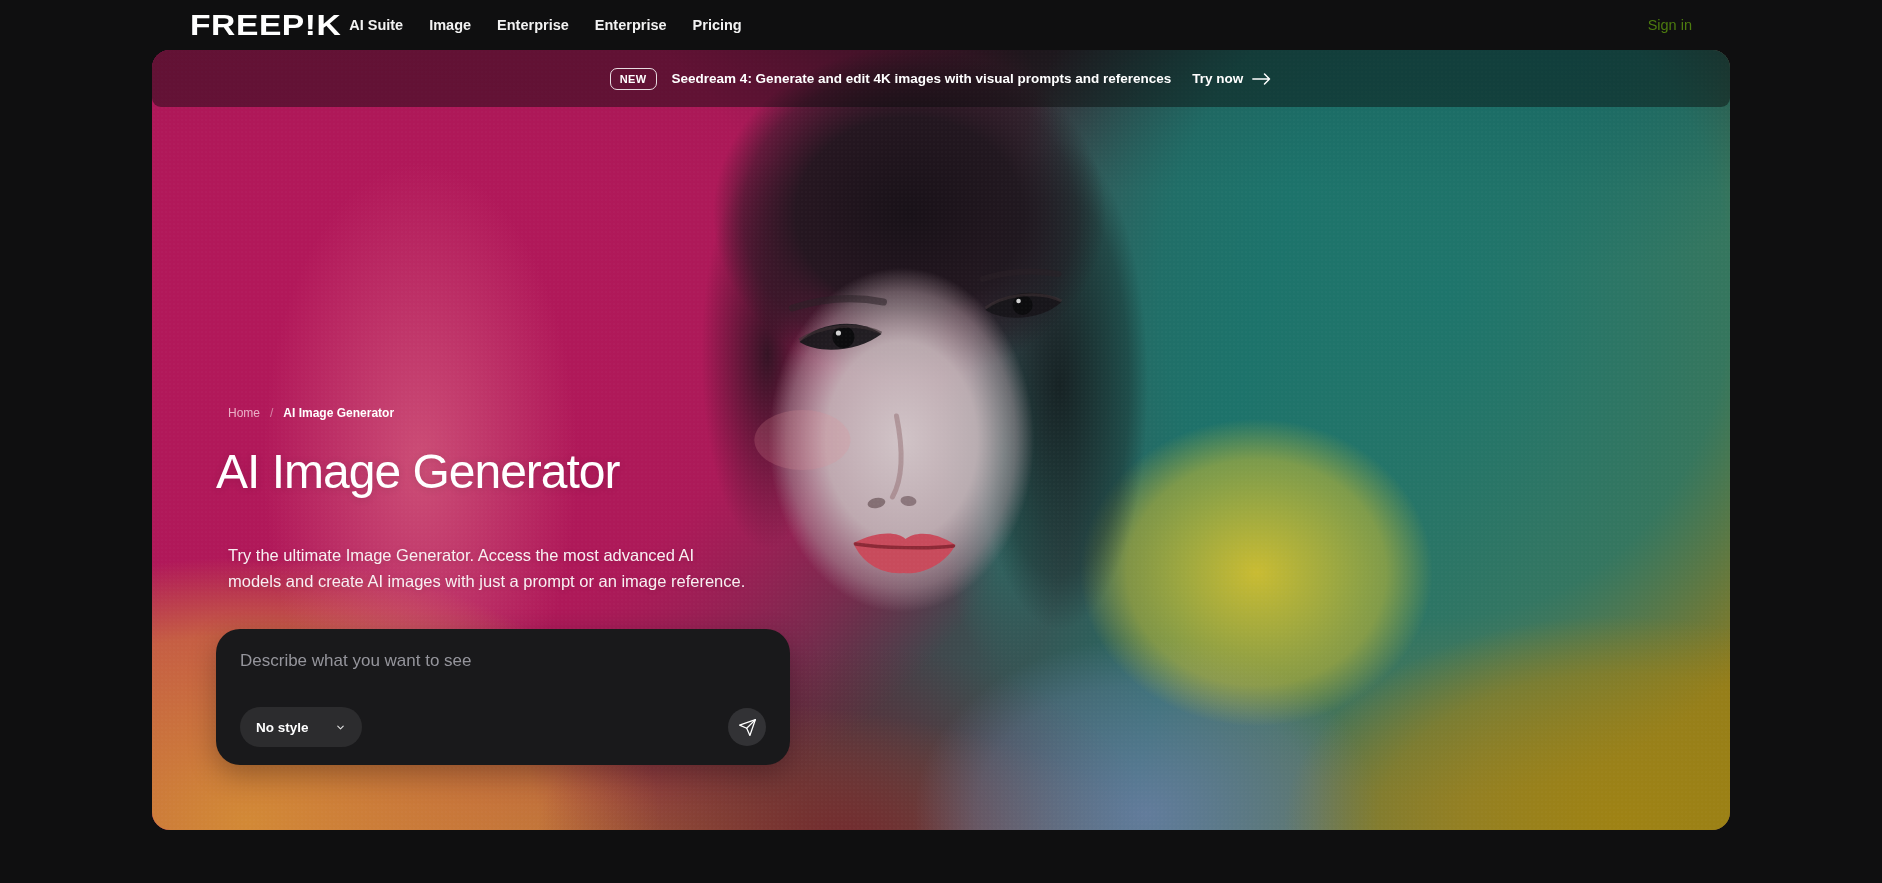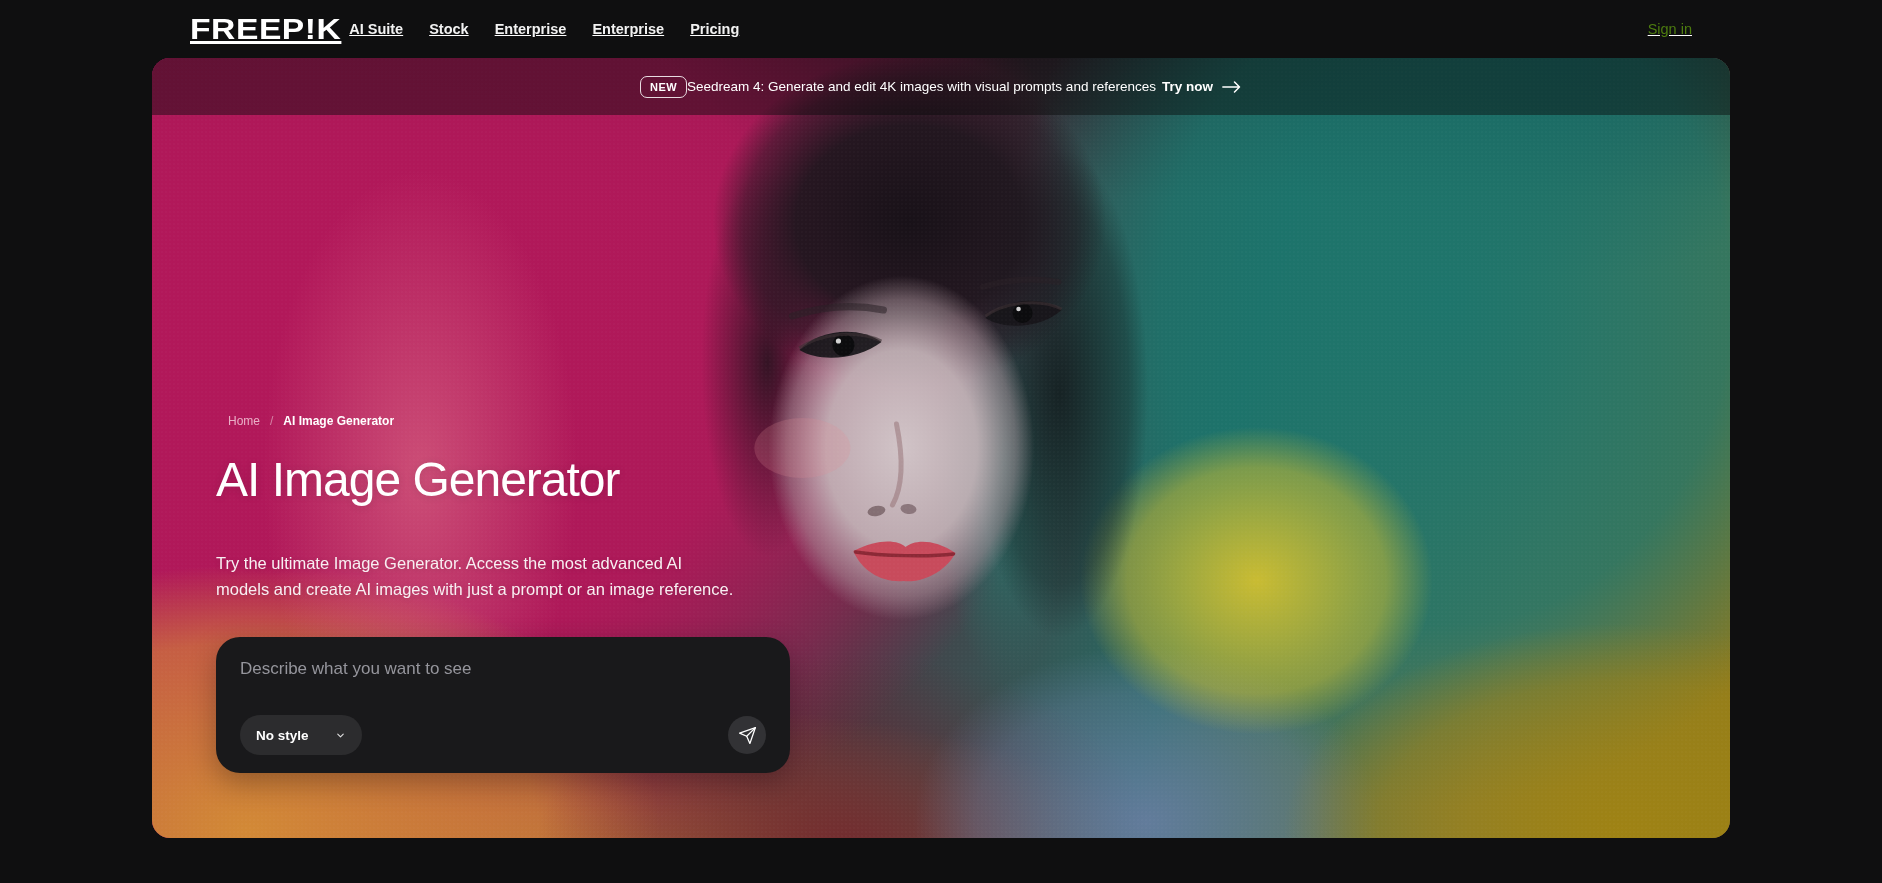--- a/index.html
+++ b/index.html
@@ -5,26 +5,25 @@
   * { margin: 0; padding: 0; box-sizing: border-box; }
   html, body { width: 1882px; height: 883px; overflow: hidden; }
   body {
     background: #0f0f10;
     font-family: "Liberation Sans", sans-serif;
     color: #fff;
   }
 
   
   .topbar {
-    height: 58px;
+    height: 50px;
     display: flex;
     align-items: center;
     padding: 0 190px;
     background: #0f0f10;
-    text-decoration: underline;
   }
   .logo {
     font-size: 30px;
     font-weight: 800;
     letter-spacing: 0.5px;
     transform: scaleX(1.12);
     transform-origin: left center;
     color: #fff;
     cursor: pointer;
     white-space: nowrap;
@@ -115,35 +114,37 @@
   }
 
   
   .banner {
     position: absolute;
     top: 0; left: 0; right: 0;
     height: 57px;
     display: flex;
     align-items: center;
     justify-content: center;
+    gap: 15px;
     background: rgba(8,10,10,0.45);
     z-index: 5;
+    border-radius: 9px;
   }
   .badge {
     font-size: 11px;
     font-weight: 600;
     letter-spacing: 0.4px;
     padding: 4px 9px;
     border: 1.4px solid rgba(255,255,255,0.85);
     border-radius: 7px;
     color: #fff;
   }
   .banner-text {
     font-size: 13.5px;
-    font-weight: 400;
+    font-weight: 700;
     color: #fff;
   }
   .trynow {
     display: flex;
     align-items: center;
     gap: 9px;
     margin-left: 6px;
     font-size: 13.5px;
     font-weight: 700;
     color: #fff;
@@ -170,21 +171,21 @@
     position: absolute;
     top: 394px; left: 64px;
     font-size: 48px;
     font-weight: 500;
     letter-spacing: -1px;
     color: #fff;
     text-shadow: 0 1px 8px rgba(0,0,0,0.12);
   }
   .hero-desc {
     position: absolute;
-    top: 492px; left: 64px;
+    top: 492px; left: 76px;
     font-size: 16.5px;
     line-height: 26px;
     font-weight: 400;
     color: #f8eff2;
     text-shadow: 0 1px 6px rgba(0,0,0,0.12);
   }
   .hero-desc span { display: block; }
 
   
   .prompt-card {
@@ -244,21 +245,21 @@
 </style>
 </head>
 <body>
 
 <div class="page">
 
   <header class="topbar">
     <div class="logo">FREEP!K</div>
     <nav class="nav">
       <a>AI Suite</a>
-      <a>Stock</a>
+      <a>Image</a>
       <a>Enterprise</a>
       <a>Enterprise</a>
       <a>Pricing</a>
     </nav>
     <a class="signin">Sign in</a>
   </header>
 
   <section class="hero">
 
     <div class="hero-bg">

